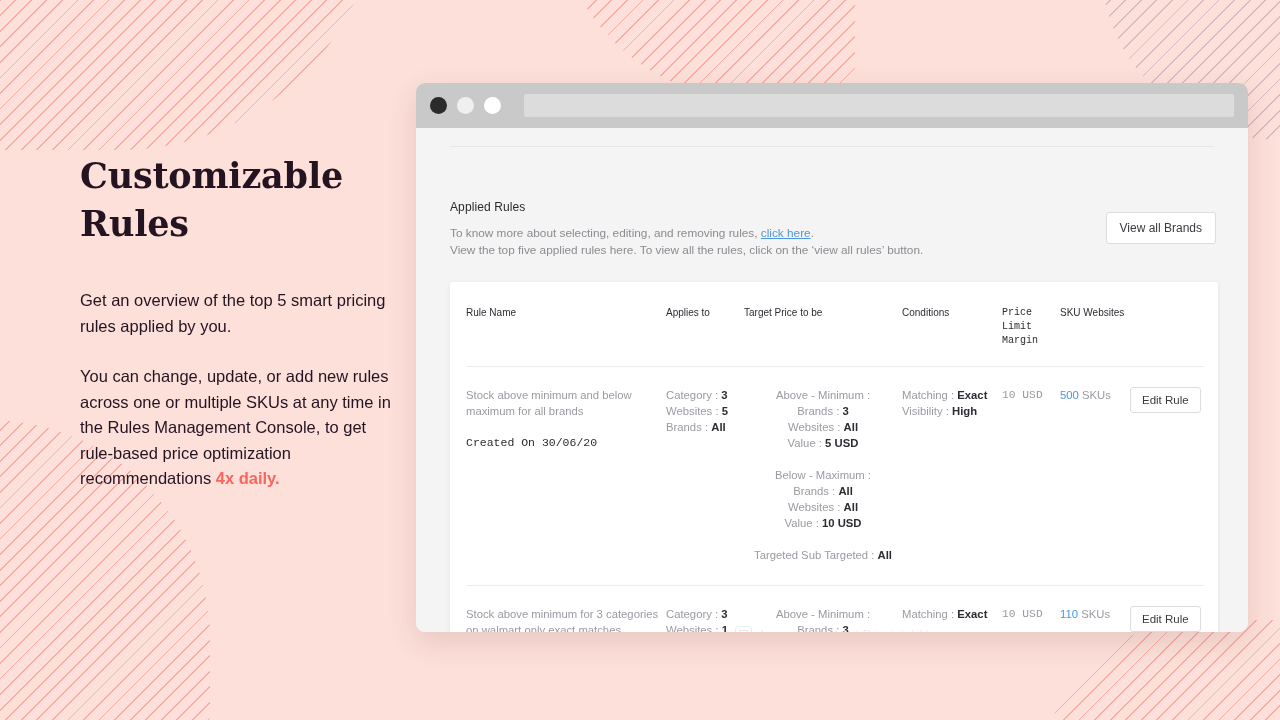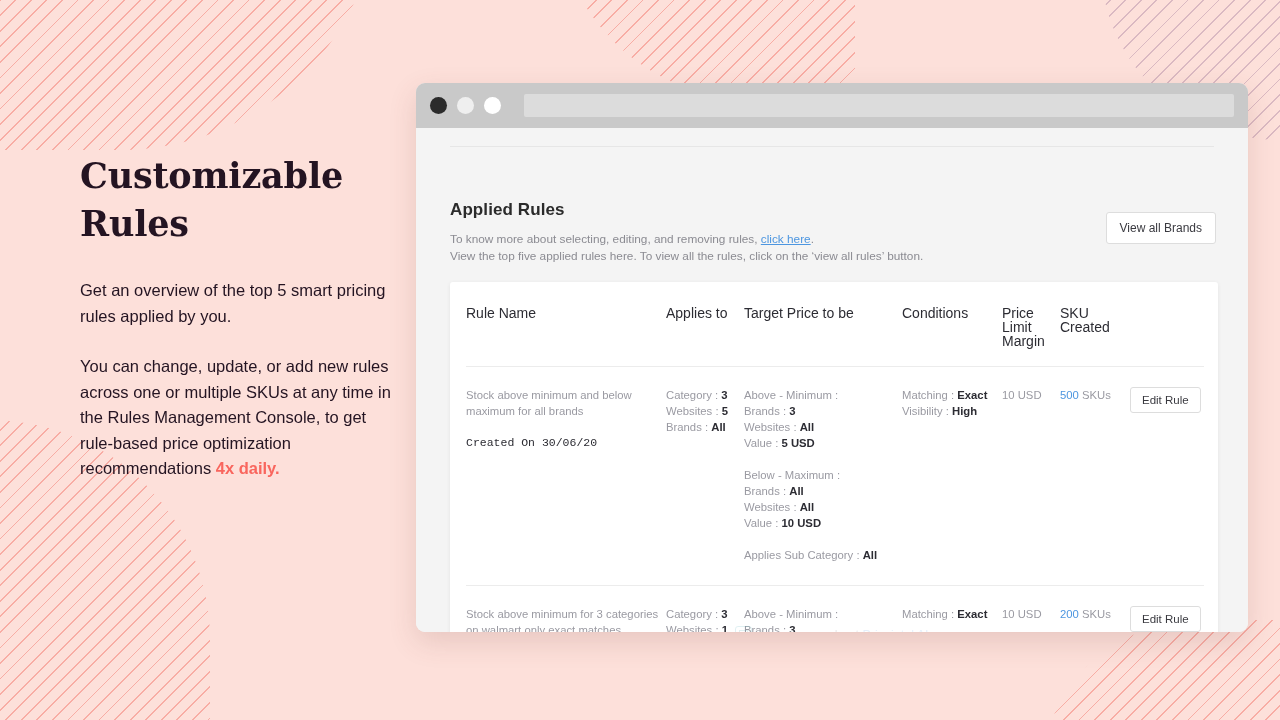--- a/index.html
+++ b/index.html
@@ -65,21 +65,21 @@
   }
   .headline {
     font-family: "DejaVu Serif", "Liberation Serif", serif;
     font-size: 35px;
     line-height: 48px;
     font-weight: 700;
     color: #241422;
     letter-spacing: -0.2px;
   }
   .body-copy {
-    margin-top: 30px;
+    margin-top: 40px;
     font-size: 16.5px;
     line-height: 25.5px;
     color: #241422;
     font-weight: 400;
   }
   .body-copy + .body-copy { margin-top: 25px; }
   .accent { color: #f9665e; font-weight: 700; }
 
   
   .window {
@@ -124,22 +124,22 @@
 
   
   .page-head {
     position: absolute;
     left: 34px; right: 20px; top: 72px;
     display: flex;
     align-items: flex-start;
   }
   .page-head-text { flex: 1 1 auto; }
   .page-title {
-    font-size: 17px;
-    font-weight: 700;
+    font-size: 12px;
+    font-weight: 400;
     color: #2b2b2b;
     letter-spacing: 0.1px;
   }
   .page-sub {
     margin-top: 11px;
     font-size: 11.8px;
     line-height: 17px;
     color: #8b8b92;
   }
   .link { color: #4d96e0; }
@@ -167,43 +167,43 @@
     box-shadow: 0 1px 4px rgba(0,0,0,0.07);
     padding: 0 16px;
   }
   table.rules {
     width: 100%;
     border-collapse: collapse;
     table-layout: fixed;
   }
   table.rules th {
     text-align: left;
-    font-size: 14px;
+    font-size: 10px;
     font-weight: 400;
     color: #2c2c33;
     padding: 24px 0 18px 0;
     vertical-align: top;
     line-height: 14px;
     border-bottom: 1px solid #ececec;
   }
   table.rules td {
     vertical-align: top;
     padding: 20px 0 22px 0;
     font-size: 11.3px;
     line-height: 16px;
     color: #9a9aa2;
     border-bottom: 1px solid #ececec;
   }
   table.rules tr.last-row td { border-bottom: none; }
 
   .c-rule   { width: 200px; }
   .c-apply  { width: 78px; }
-  .c-target { width: 158px; }
+  .c-target { width: 158px; text-align: center; }
   .c-cond   { width: 100px; }
-  .c-margin { width: 58px; }
+  .c-margin { width: 58px; font-family: Liberation Mono, monospace; }
   .c-sku    { width: 70px; }
   .c-action { width: 74px; margin-top: 48px; }
 
   .rule-name { color: #9a9aa2; }
   .created-on {
     margin-top: 16px;
     color: #2c2c33;
     font-size: 11.5px;
     font-family: Liberation Mono, monospace;
   }
@@ -291,21 +291,21 @@
 
     <div class="card">
       <table class="rules">
         <thead>
           <tr>
             <th class="c-rule">Rule Name</th>
             <th class="c-apply">Applies to</th>
             <th class="c-target">Target Price to be</th>
             <th class="c-cond">Conditions</th>
             <th class="c-margin">Price Limit Margin</th>
-            <th class="c-sku">SKU Created</th>
+            <th class="c-sku">SKU Websites</th>
             <th class="c-action"></th>
           </tr>
         </thead>
         <tbody id="rules-body">
             <tr>
               <td class="c-rule">
                 <div class="rule-name">Stock above minimum and below maximum for all brands</div>
                 <div class="created-on">Created On 30/06/20</div>
               </td>
               <td class="c-apply">
@@ -325,21 +325,21 @@
                   </div>
                 </div>
                 <div class="block">
                   <div>Below - Maximum :</div>
                   <div class="kv">
                     <div><span>Brands : </span><b>All</b></div>
                     <div><span>Websites : </span><b>All</b></div>
                     <div><span>Value : </span><b>10 USD</b></div>
                   </div>
                 </div>
-                <div class="block" style="color: rgb(154, 154, 162);"><span>Applies Sub Category : </span><b style="color: rgb(44, 44, 51);">All</b></div>
+                <div class="block" style="color: rgb(154, 154, 162);"><span>Targeted Sub Targeted : </span><b style="color: rgb(44, 44, 51);">All</b></div>
               </td>
               <td class="c-cond cond-cell">
                 <div class="kv">
                   <div><span>Matching : </span><b>Exact</b></div>
                   <div><span>Visibility : </span><b>High</b></div>
                 </div>
               </td>
               <td class="c-margin margin-cell">10 USD</td>
               <td class="c-sku"><span class="sku-count">500</span><span class="sku-unit"> SKUs</span></td>
               <td class="c-action"><button class="edit-btn">Edit Rule</button></td>
@@ -363,21 +363,21 @@
                     <div><span>Websites : </span><b>All</b></div>
                   </div>
                 </div>
               </td>
               <td class="c-cond cond-cell">
                 <div class="kv">
                   <div><span>Matching : </span><b>Exact</b></div>
                 </div>
               </td>
               <td class="c-margin margin-cell">10 USD</td>
-              <td class="c-sku"><span class="sku-count">200</span><span class="sku-unit"> SKUs</span></td>
+              <td class="c-sku"><span class="sku-count">110</span><span class="sku-unit"> SKUs</span></td>
               <td class="c-action"><button class="edit-btn">Edit Rule</button></td>
             </tr>
           </tbody>
       </table>
     </div>
 
     <div class="footer-note">
       <span class="footer-icon"></span>
       <span class="footer-text"><span>Learn more about </span><span class="footer-brand">Priceintel AI</span></span>
     </div>

